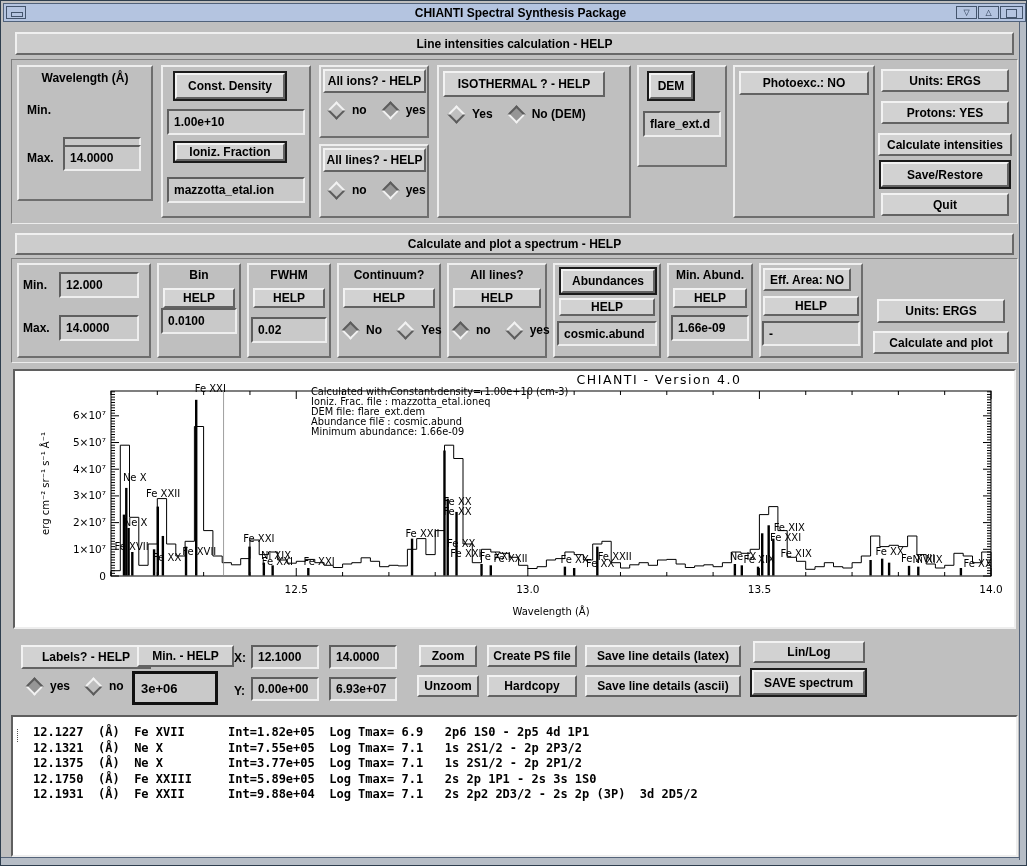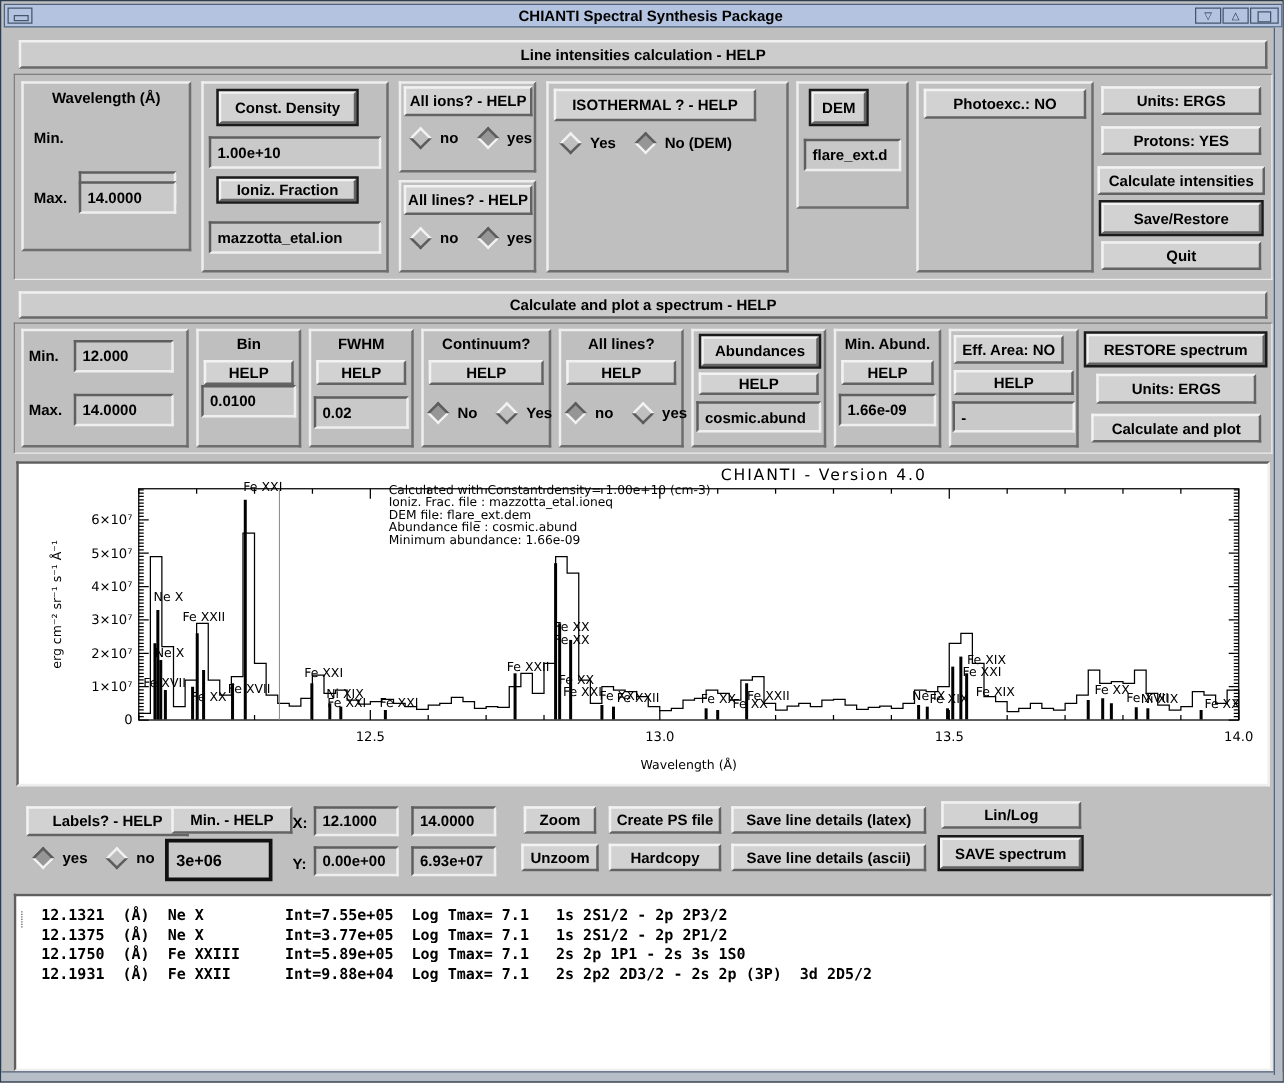--- a/index.html
+++ b/index.html
@@ -186,21 +186,20 @@
   <div class="panel" style="left:666px;top:262px;width:86px;height:95px;"></div>
   <div class="lbl" style="left:666px;top:267px;width:86px;text-align:center;">Min. Abund.</div>
   <div class="btn" style="left:672px;top:287px;width:74px;height:20px;">HELP</div>
   <div class="field" style="left:670px;top:314px;width:78px;height:26px;">1.66e-09</div>
 
   <div class="panel" style="left:758px;top:262px;width:104px;height:95px;"></div>
   <div class="btn" style="left:762px;top:267px;width:88px;height:23px;text-align:right;">Eff. Area: NO</div>
   <div class="btn" style="left:762px;top:295px;width:96px;height:20px;">HELP</div>
   <div class="field" style="left:761px;top:320px;width:98px;height:25px;">-</div>
 
-  <div class="btn strong" style="left:868px;top:266px;width:143px;height:25px;">RESTORE spectrum</div>
   <div class="btn" style="left:876px;top:298px;width:128px;height:24px;">Units: ERGS</div>
   <div class="btn" style="left:872px;top:330px;width:136px;height:23px;">Calculate and plot</div>
 
   <div id="plot-panel">
     <svg id="spectrum-svg" width="999" height="256">
         <rect x="96" y="20" width="880" height="185" fill="none" stroke="#000" stroke-width="1"></rect>
         <line x1="96" y1="205" x2="96" y2="201" stroke="#000" stroke-width="1"></line>
         <line x1="96" y1="20" x2="96" y2="24" stroke="#000" stroke-width="1"></line>
         <line x1="142.31578947368405" y1="205" x2="142.31578947368405" y2="201" stroke="#000" stroke-width="1"></line>
         <line x1="142.31578947368405" y1="20" x2="142.31578947368405" y2="24" stroke="#000" stroke-width="1"></line>
@@ -493,20 +492,21 @@
   <div class="btn" style="left:486px;top:674px;width:90px;height:22px;">Hardcopy</div>
 
   <div class="btn" style="left:584px;top:644px;width:156px;height:22px;">Save line details (latex)</div>
   <div class="btn" style="left:584px;top:674px;width:156px;height:22px;">Save line details (ascii)</div>
 
   <div class="btn" style="left:752px;top:640px;width:112px;height:22px;">Lin/Log</div>
   <div class="btn strong" style="left:751px;top:669px;width:113px;height:25px;">SAVE spectrum</div>
 
   <div id="line-list">
     <div id="text-cursor"></div>
+    <div class="listrow">12.1227  (Å)  Fe XVII      Int=1.82e+05  Log Tmax= 6.9   2p6 1S0 - 2p5 4d 1P1</div>
     <div class="listrow">12.1321  (Å)  Ne X         Int=7.55e+05  Log Tmax= 7.1   1s 2S1/2 - 2p 2P3/2</div>
     <div class="listrow">12.1375  (Å)  Ne X         Int=3.77e+05  Log Tmax= 7.1   1s 2S1/2 - 2p 2P1/2</div>
     <div class="listrow">12.1750  (Å)  Fe XXIII     Int=5.89e+05  Log Tmax= 7.1   2s 2p 1P1 - 2s 3s 1S0</div>
     <div class="listrow">12.1931  (Å)  Fe XXII      Int=9.88e+04  Log Tmax= 7.1   2s 2p2 2D3/2 - 2s 2p (3P)  3d 2D5/2</div>
   </div>
 
   <div class="framestrip" id="frame-bottom"></div>
   <div class="framestrip" id="frame-right"></div>
 </div>
 

